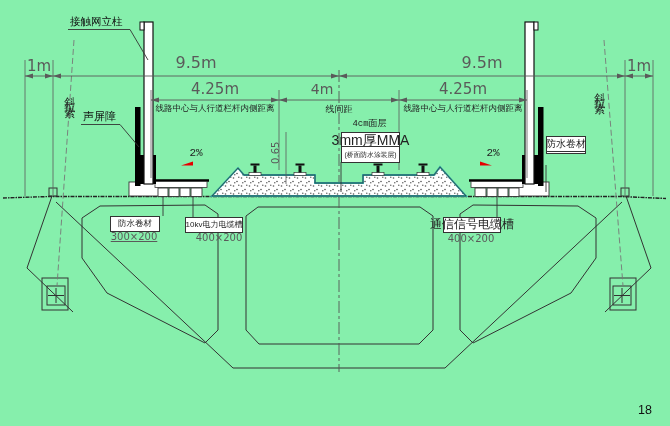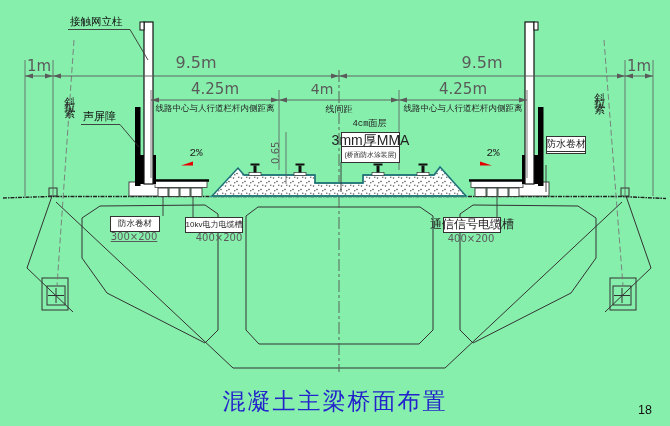--- a/index.html
+++ b/index.html
@@ -213,16 +213,15 @@
 
   <div class="lbl small boxed" style="left:110px;top:216px;width:48px;height:14px;font-size:8.5px;">防水卷材</div>
   <div class="lbl dim c" style="left:110px;top:231px;width:48px;font-size:10px;text-decoration:underline;">300×200</div>
 
   <div class="lbl small boxed" style="left:185px;top:217px;width:56px;height:14px;font-size:8px;">10kv电力电缆槽</div>
   <div class="lbl dim c" style="left:191px;top:232px;width:56px;font-size:10px;">400×200</div>
 
   <div class="lbl small boxed" style="left:443px;top:217px;width:56px;height:14px;font-size:12px;">通信信号电缆槽</div>
   <div class="lbl dim c" style="left:443px;top:233px;width:56px;font-size:10px;">400×200</div>
 
-  <div class="lbl title c" style="left:0;top:388px;width:670px;font-size:23px;letter-spacing:2px;">混凝土主梁桥面布置</div>
   <div class="lbl page c" style="left:625px;top:403px;width:40px;font-size:12.5px;">18</div>
 
 </div>
 
 </body></html>

